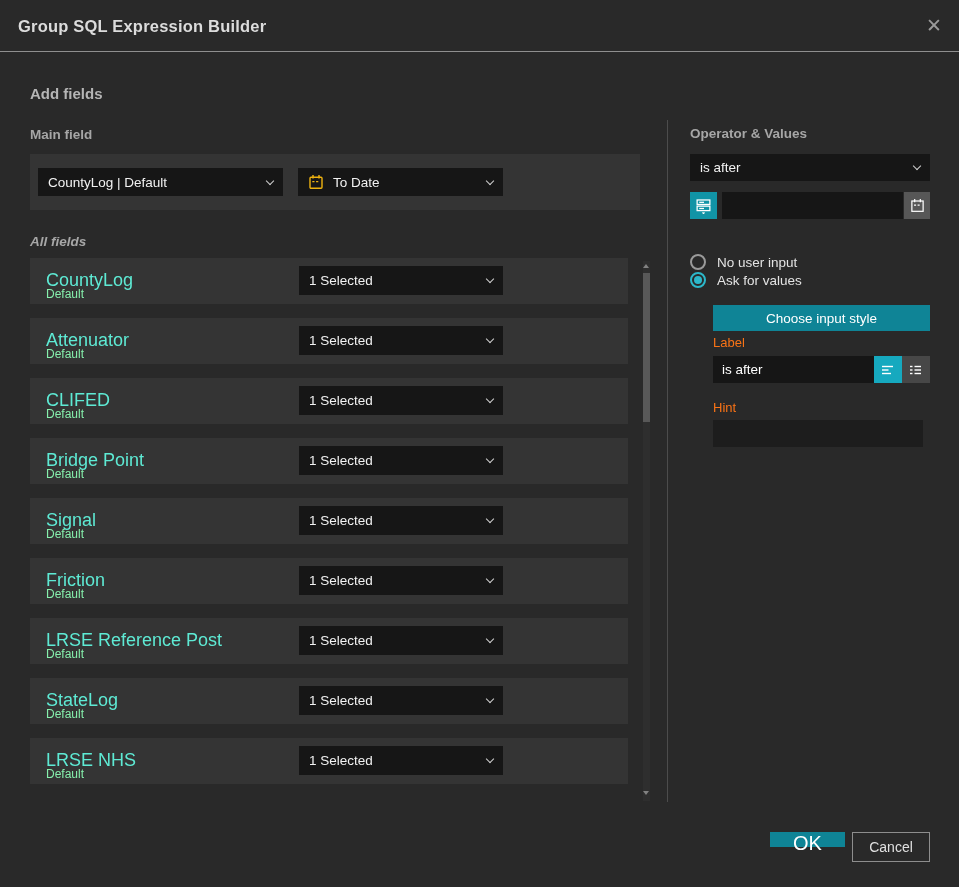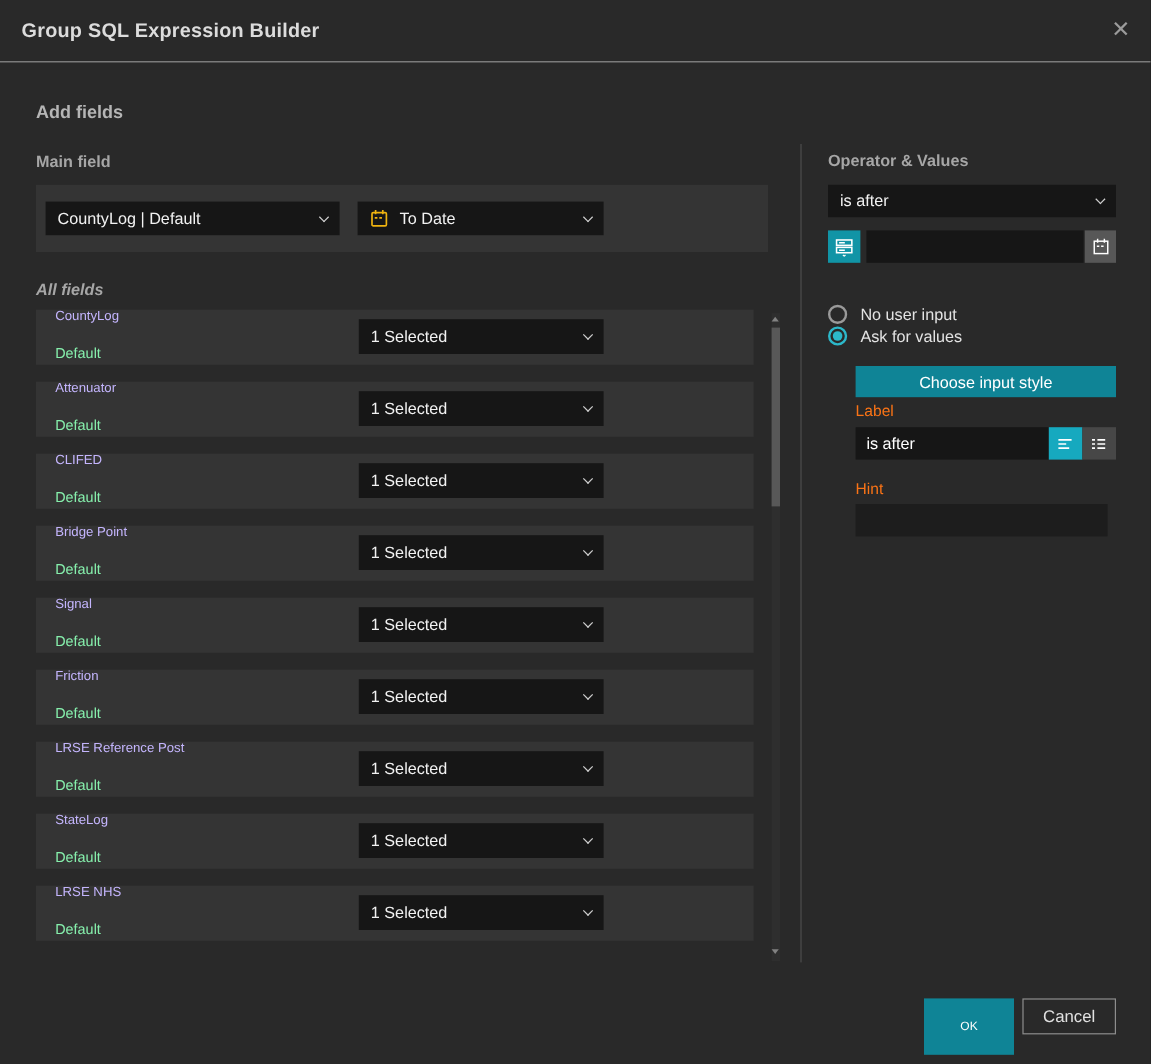--- a/index.html
+++ b/index.html
@@ -25,21 +25,21 @@
   .dd .dd-label { flex:1 1 auto; white-space:nowrap; overflow:hidden; }
   .chev { width:6px; height:6px; border-right:1.5px solid #cfcfcf; border-bottom:1.5px solid #cfcfcf;
     transform:rotate(45deg); margin-left:8px; flex:0 0 auto; margin-top:-3px; }
   .tb { position:absolute; background:#161616; border:none; color:#fff;
     font-family:"Liberation Sans", sans-serif; font-size:13.5px; padding:0 9px; outline:none; }
   
   .main-panel { position:absolute; left:30px; top:154px; width:610px; height:56px; background:#343434; }
   
   .list { position:absolute; left:30px; top:258px; width:598px; }
   .row { position:relative; width:598px; height:46px; background:#343434; margin-bottom:14px; }
-  .row .fname { position:absolute; left:16px; top:0; font-size:11px; color:#c4b5fd; }
+  .row .fname { position:absolute; left:16px; top:12px; font-size:18px; color:#5eead4; }
   .row .fsub  { position:absolute; left:16px; top:29px; font-size:12px; color:#86efac; }
   .row .dd { left:269px; top:8px; width:204px; height:29px; }
   
   .sb-track { position:absolute; left:643px; top:261px; width:7px; height:540px; background:#2e2e2e; }
   .sb-thumb { position:absolute; left:0; top:12px; width:7px; height:149px; background:#585858; cursor:pointer; }
   .sb-up { position:absolute; left:0; top:3px; width:0; height:0;
     border-left:3.5px solid transparent; border-right:3.5px solid transparent; border-bottom:4px solid #828282; }
   .sb-down { position:absolute; left:0; bottom:6px; width:0; height:0;
     border-left:3.5px solid transparent; border-right:3.5px solid transparent; border-top:4px solid #828282; }
   
@@ -56,22 +56,22 @@
   .btn-dgray { background:#474747; }
   .radio-row { position:absolute; left:0; display:flex; align-items:center; gap:11px; cursor:pointer; }
   .radio { width:16px; height:16px; border-radius:50%; border:2px solid #9a9a9a; position:relative; flex:0 0 auto; }
   .radio.sel { border-color:#2cb8ca; }
   .radio.sel::after { content:""; position:absolute; inset:2px; border-radius:50%; background:#2cb8ca; }
   .radio-label { font-size:13.5px; color:#e3e3e3; }
   .choose-btn { position:absolute; left:23px; top:185px; width:217px; height:26px; background:#0f8496;
     color:#fff; border:none; font-family:"Liberation Sans", sans-serif; font-size:13.5px; cursor:pointer; }
   .mini-label { position:absolute; left:23px; font-size:13px; color:#f97316; }
   
-  .ok-btn { position:absolute; left:770px; top:832px; width:75px; height:47px; background:#0f8496;
-    color:#fff; border:none; font-family:"Liberation Sans", sans-serif; font-size:10px; cursor:pointer; }
+  .ok-btn { position:absolute; left:770px; top:832px; width:75px; height:15px; background:#0f8496;
+    color:#fff; border:none; font-family:"Liberation Sans", sans-serif; font-size:20px; cursor:pointer; }
   .cancel-btn { position:absolute; left:852px; top:832px; width:78px; height:30px; background:transparent;
     color:#e0e0e0; border:1px solid #8d8d8d; font-family:"Liberation Sans", sans-serif; font-size:14px; cursor:pointer; }
   svg { display:block; }
 </style>
 </head>
 <body>
 
 <div class="dialog">
 
   <div class="header">

